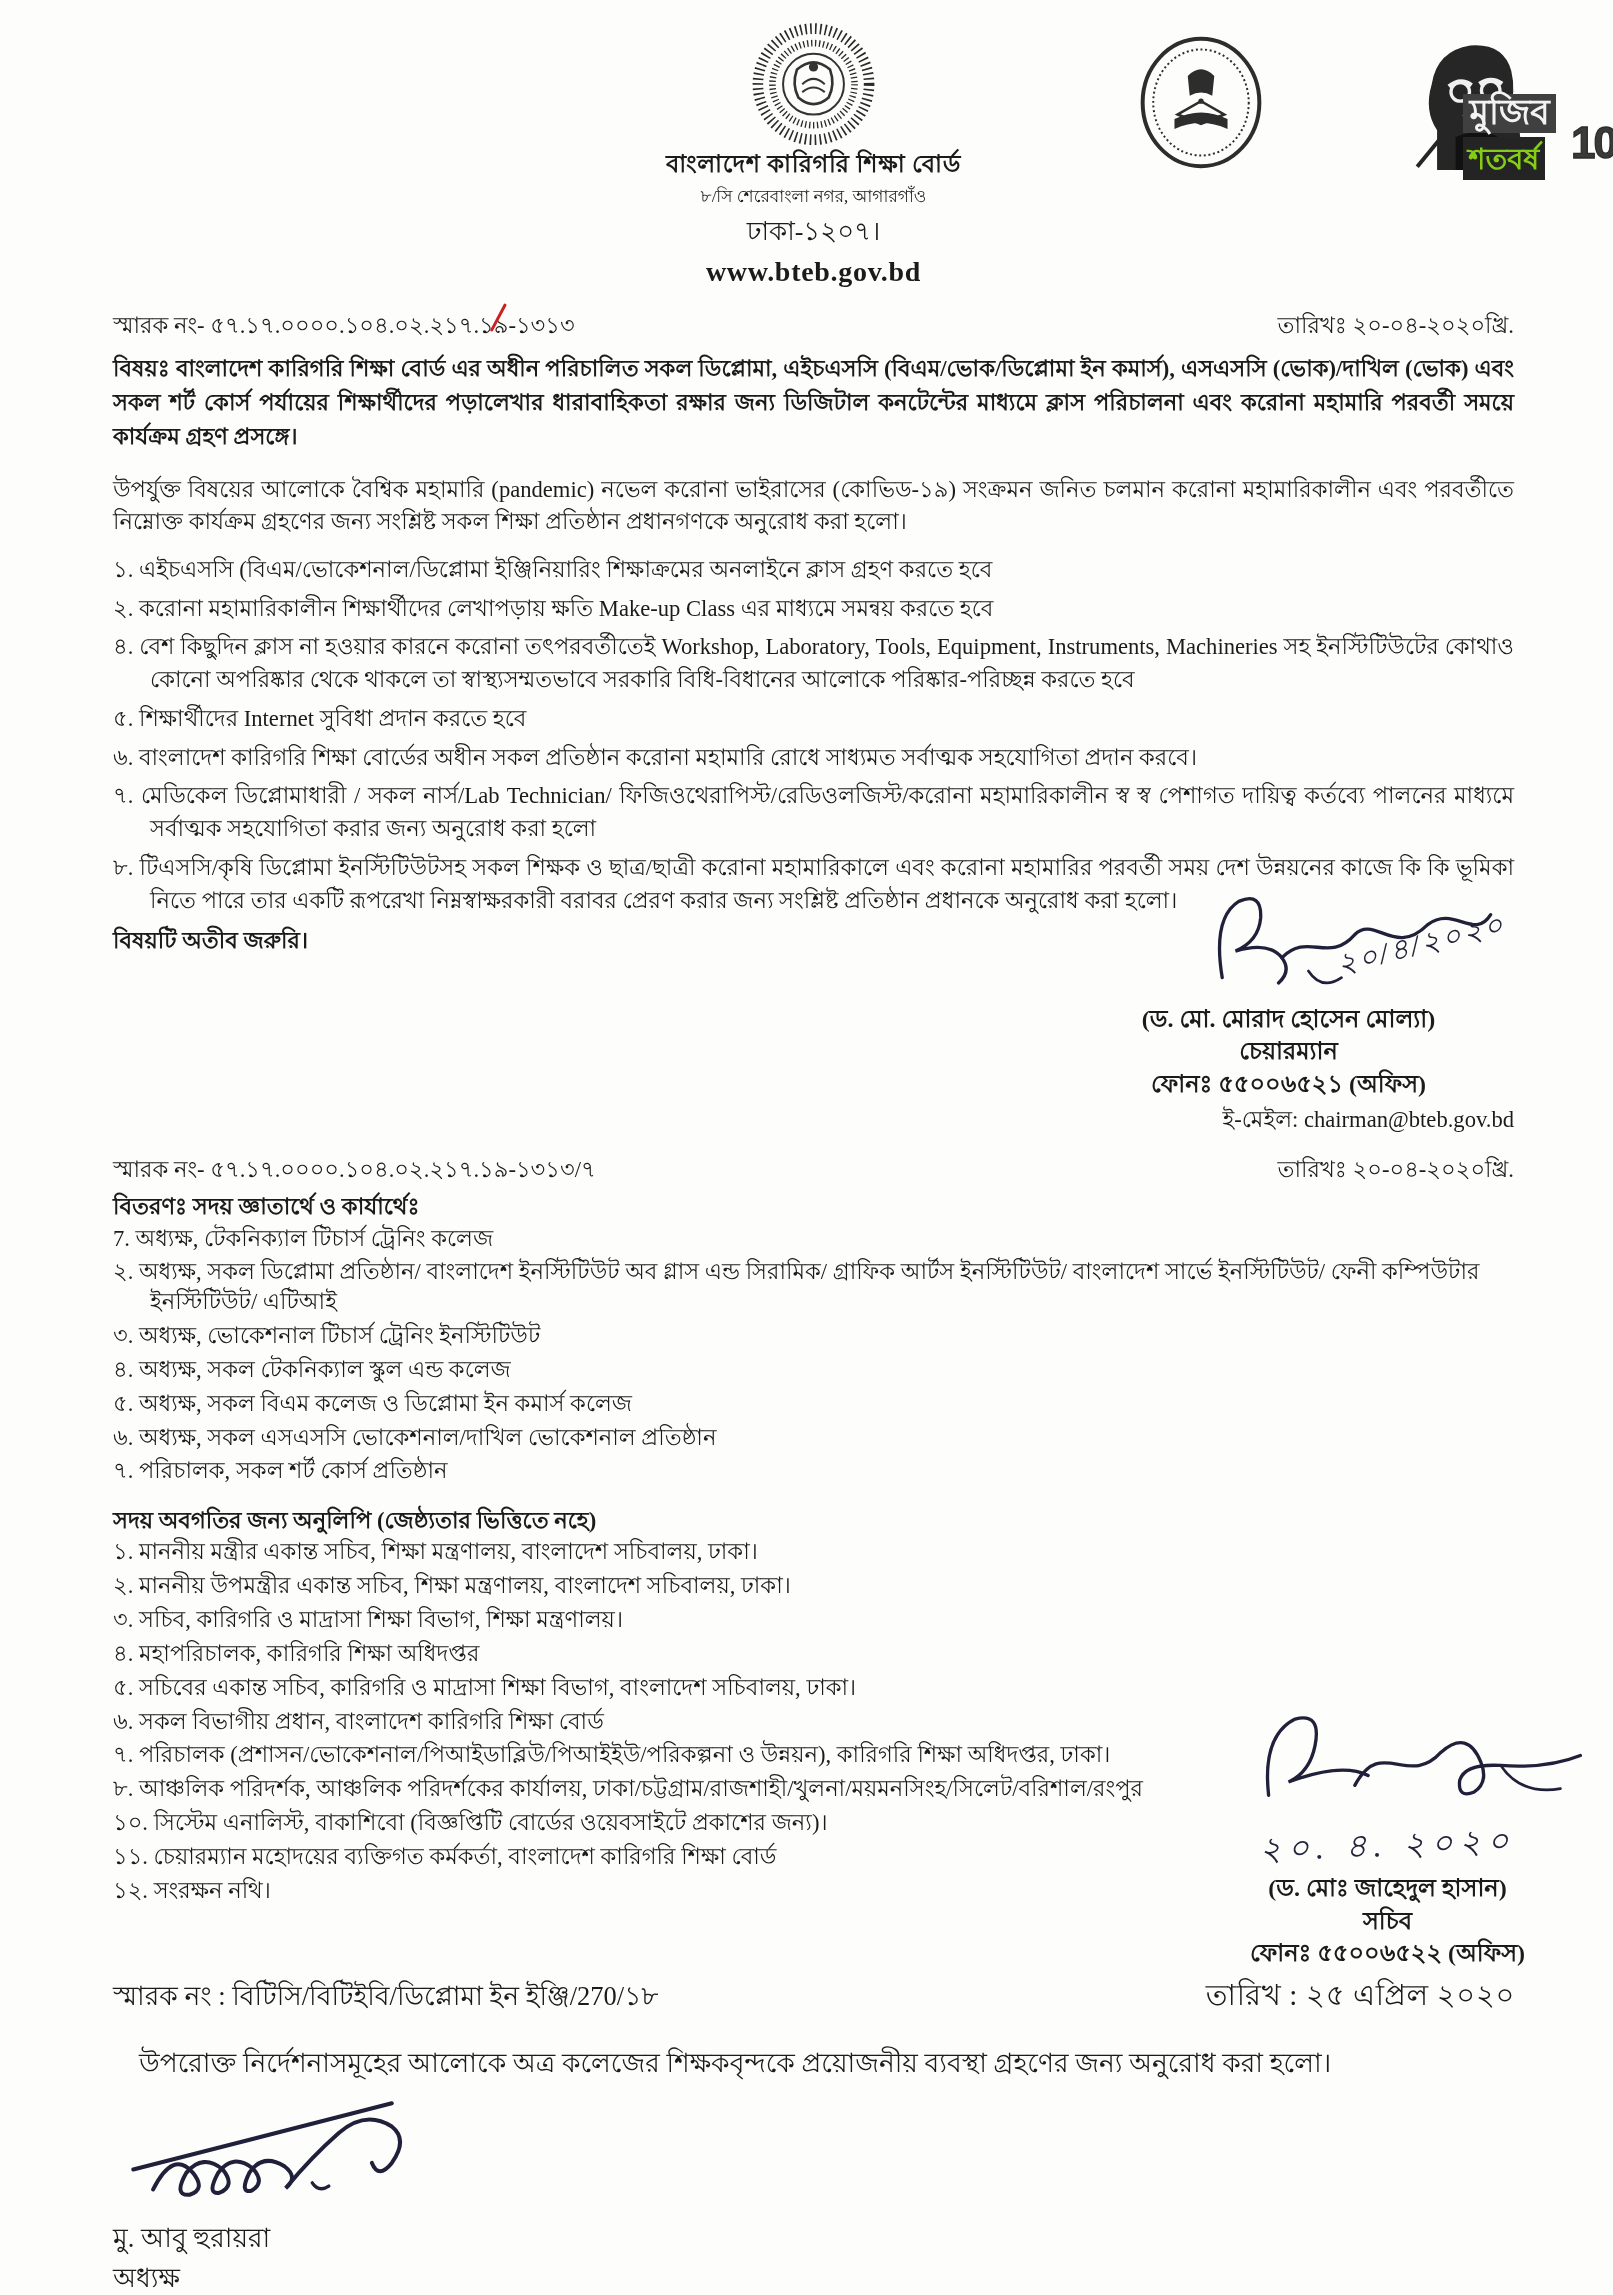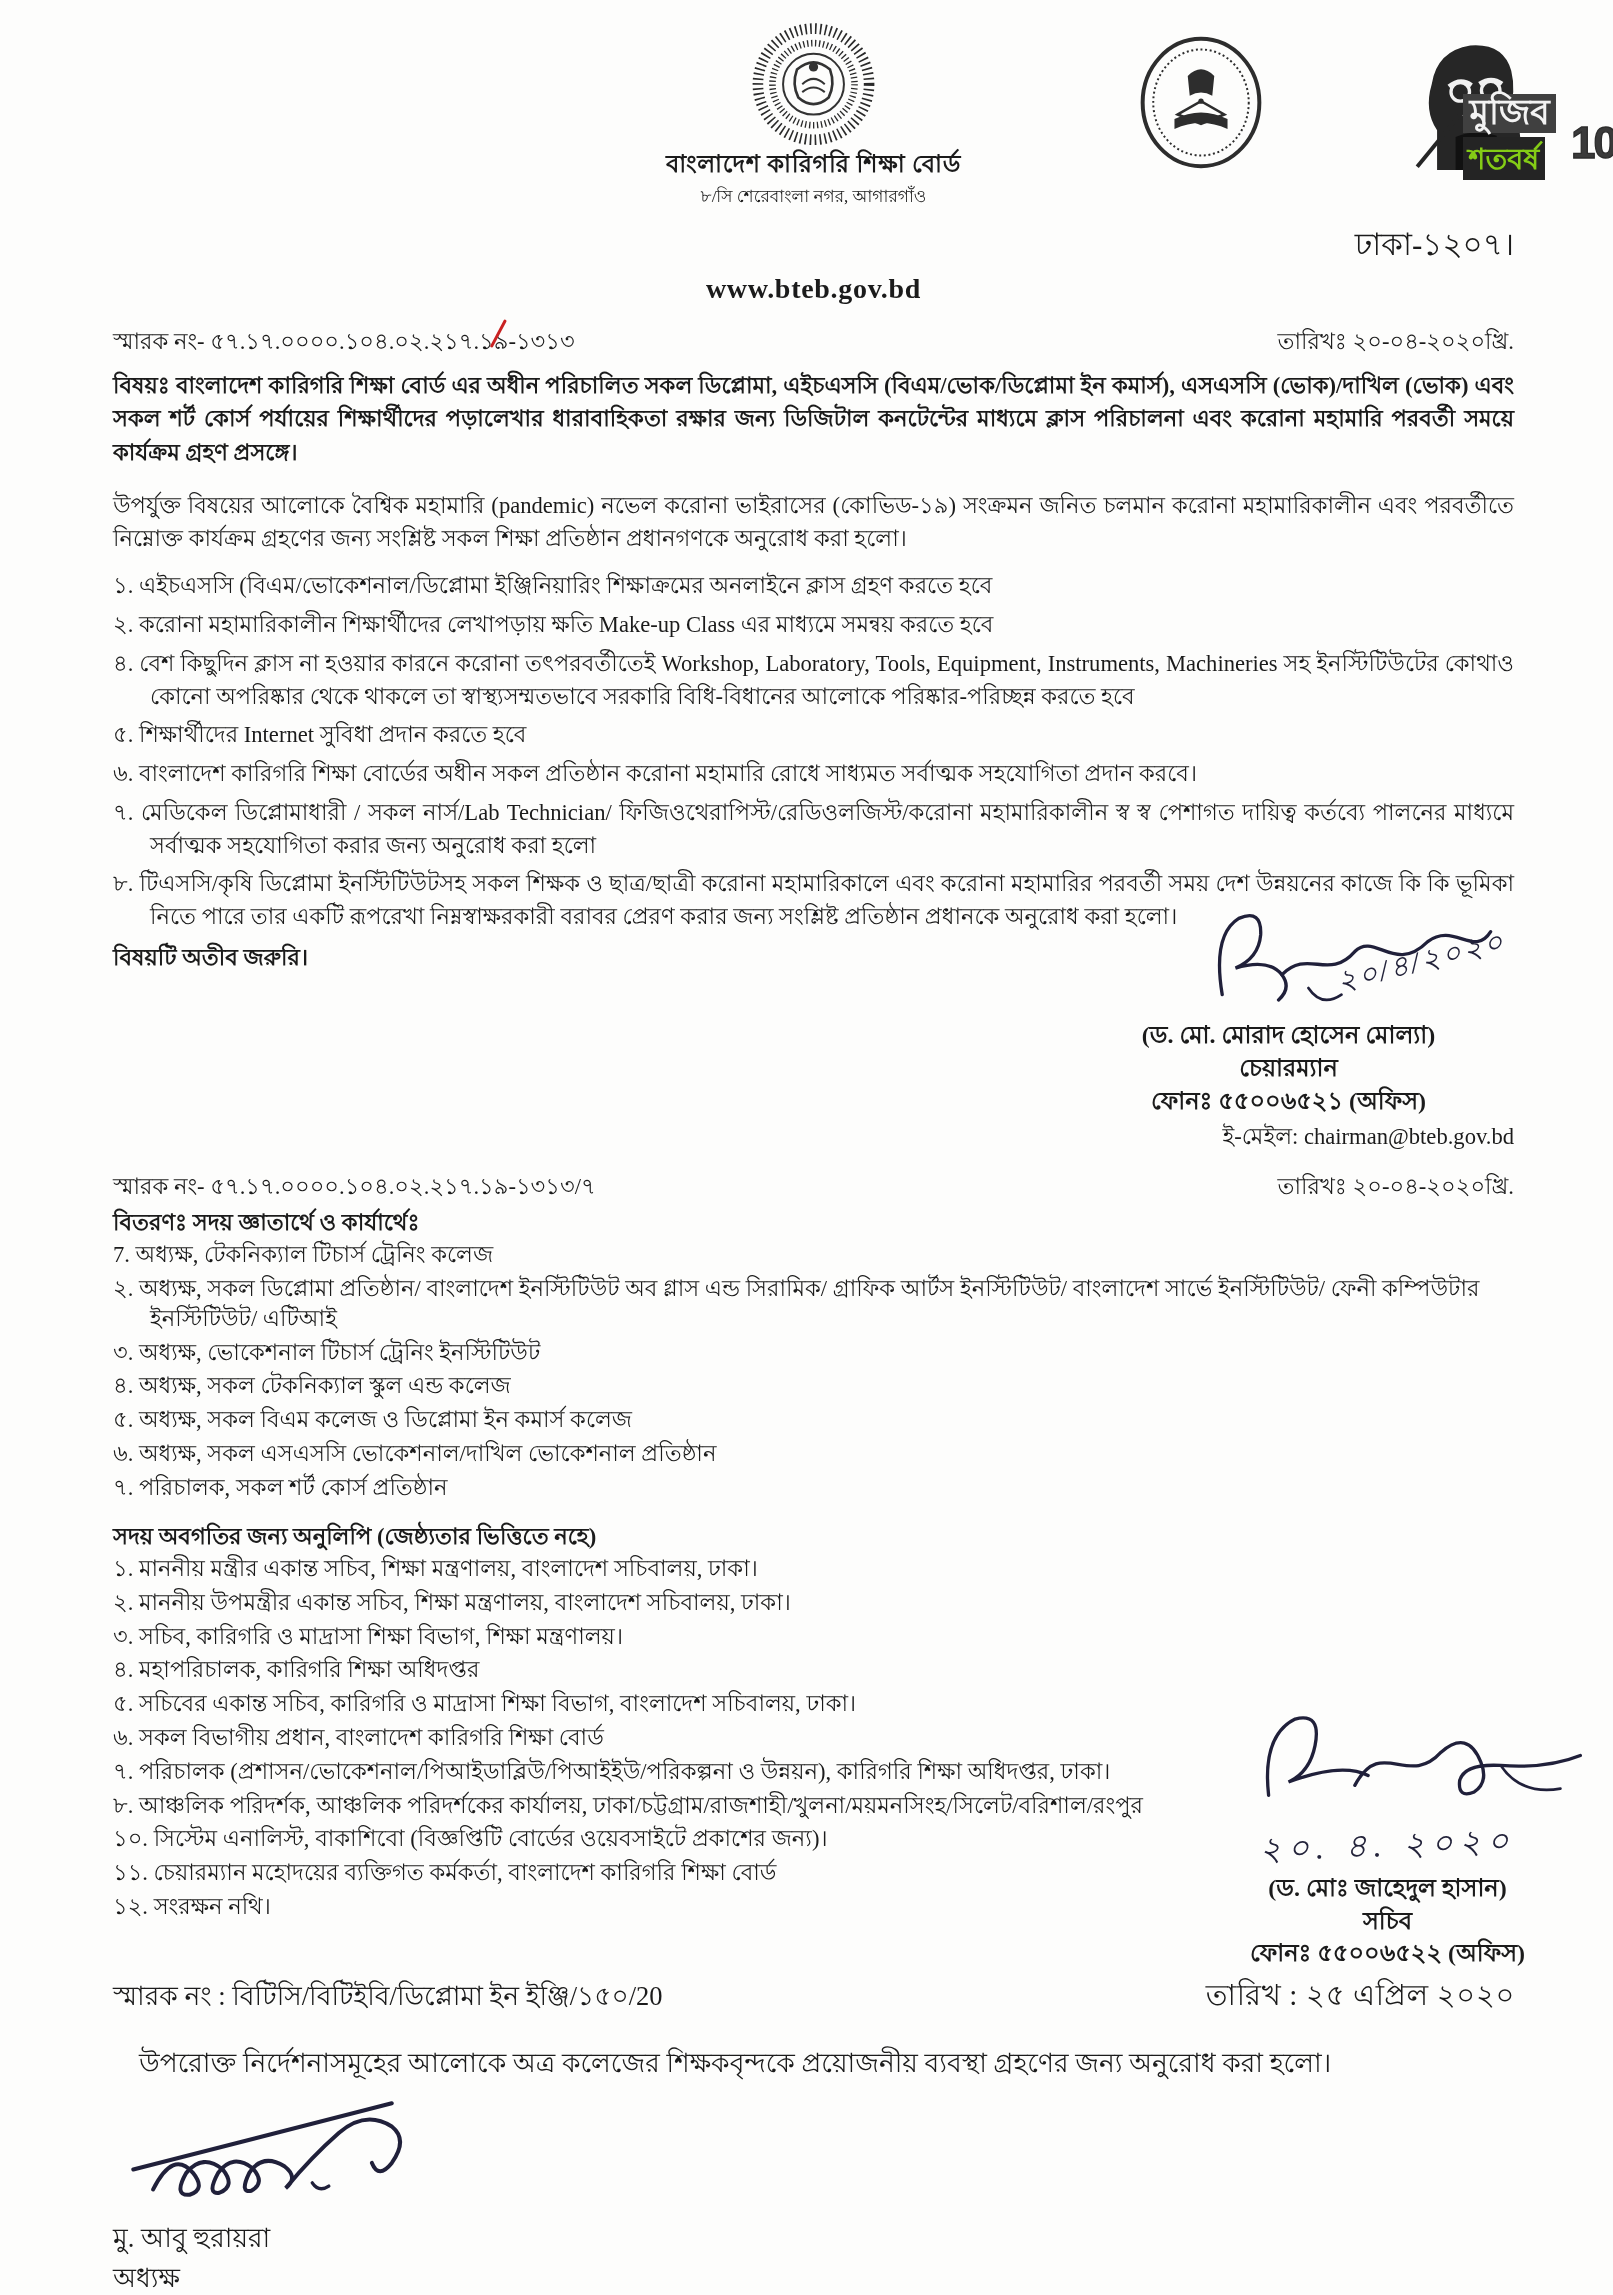--- a/index.html
+++ b/index.html
@@ -9,21 +9,21 @@
     font-family:"Liberation Serif","DejaVu Serif",serif;
     font-size:22.6px;line-height:1.45;
   }
   .page{position:relative;width:1614px;height:2295px;box-sizing:border-box;
         padding:22.6px 100px 0 113px;}
   
   .letterhead{position:relative;text-align:center;}
   .seal{display:block;margin:0 auto 5.3px auto;}
   .org-name{font-size:24px;font-weight:bold;line-height:1.15;letter-spacing:0.7px;}
   .addr{font-size:17px;line-height:1.3;margin-top:8px;}
-  .addr2{font-size:31px;line-height:1.3;margin-top:16px;text-align:right;}
+  .addr2{font-size:26px;line-height:1.3;margin-top:6px;}
   .website{font-size:28px;font-weight:bold;margin-top:4px;letter-spacing:0.7px;}
   .round-logo{position:absolute;left:1025px;top:13.3px;}
   .mujib-logo{position:absolute;left:1201px;top:8px;width:319px;height:153px;}
   .mujib-text{position:absolute;left:149px;top:63px;text-align:left;}
   .mujib-line1{display:block;font-weight:bold;font-size:35px;background:#404040;color:#f3f3f3;
                padding:1.3px 6.6px;line-height:1.05;}
   .mujib-line2{display:inline-block;font-weight:bold;font-size:29px;background:#242424;color:#84cc16;
                padding:0.7px 5.3px;margin-top:4px;}
   .mujib-100{position:absolute;left:257px;top:80px;font-size:44px;font-weight:bold;
              color:#3a3a3a;letter-spacing:-2px;font-family:"Liberation Sans",sans-serif;
@@ -187,21 +187,21 @@
       <path class="ink" stroke-width="5" d="M250 145 C290 70 330 150 380 95 Q420 60 440 110 Q452 140 430 155 Q405 165 408 138 Q415 112 470 115 Q540 120 590 100"></path>
       <path class="ink" stroke-width="4" d="M470 115 Q500 160 560 150"></path>
     </svg>
     <span class="hand-date-2">২০. ৪. ২০২০</span>
     <div class="sign-line b">(ড. মোঃ জাহেদুল হাসান)</div>
     <div class="sign-line b">সচিব</div>
     <div class="sign-line b">ফোনঃ ৫৫০০৬৫২২ (অফিস)</div>
   </div>
 
   <div class="memo3-row">
-    <div class="memo3-num">স্মারক নং : বিটিসি/বিটিইবি/ডিপ্লোমা ইন ইঞ্জি/১৫০/20</div>
+    <div class="memo3-num">স্মারক নং : বিটিসি/বিটিইবি/ডিপ্লোমা ইন ইঞ্জি/270/১৮</div>
     <div class="memo3-date">তারিখ : ২৫ এপ্রিল ২০২০</div>
   </div>
 
   <div class="closing">উপরোক্ত নির্দেশনাসমূহের আলোকে অত্র কলেজের শিক্ষকবৃন্দকে প্রয়োজনীয় ব্যবস্থা গ্রহণের জন্য অনুরোধ করা হলো।</div>
 
   <div class="principal-block">
     <svg width="372" height="116" viewBox="0 0 560 175">
       <path class="ink" stroke-width="6" d="M30 120 L420 20"></path>
       <path class="ink" stroke-width="6" d="M60 150 Q90 90 120 125 Q140 150 115 158 Q90 160 110 125 Q135 95 165 120 Q185 145 160 155 Q140 158 158 125 Q180 95 210 118 Q230 140 208 152 Q190 156 205 125 Q225 95 258 115 Q280 132 260 148 Q300 100 340 65 Q380 30 420 55 Q445 75 420 110 Q400 135 390 110"></path>
       <path class="ink" stroke-width="5" d="M300 140 Q310 155 325 145"></path>

